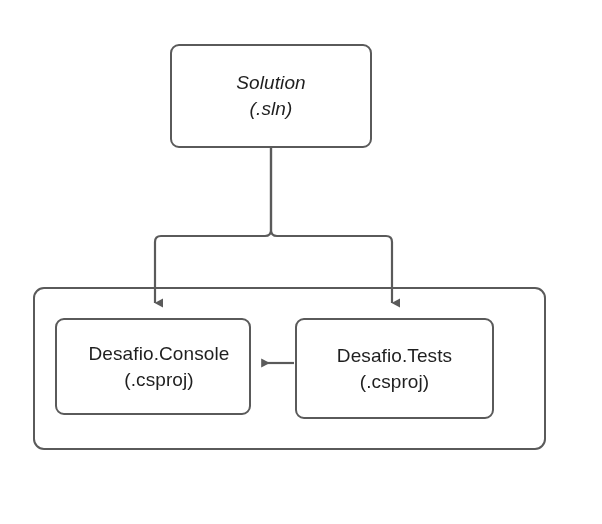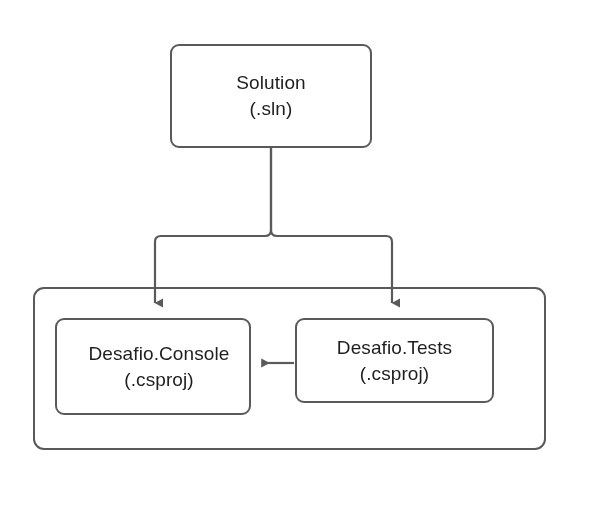--- a/index.html
+++ b/index.html
@@ -51,33 +51,34 @@
   }
   .node-line {
     display: block;
     white-space: nowrap;
   }
   #node-solution {
     left: 170px;
     top: 44px;
     width: 202px;
     height: 104px;
+    font-style: italic;
   }
   #node-console {
     left: 55px;
     top: 318px;
     width: 196px;
     height: 97px;
     padding-left: 12px;
   }
   #node-tests {
     left: 295px;
     top: 318px;
     width: 199px;
-    height: 85px;
+    height: 101px;
   }
   #group-projects {
     left: 33px;
     top: 287px;
     width: 513px;
     height: 163px;
   }
 </style>
 </head>
 <body>

